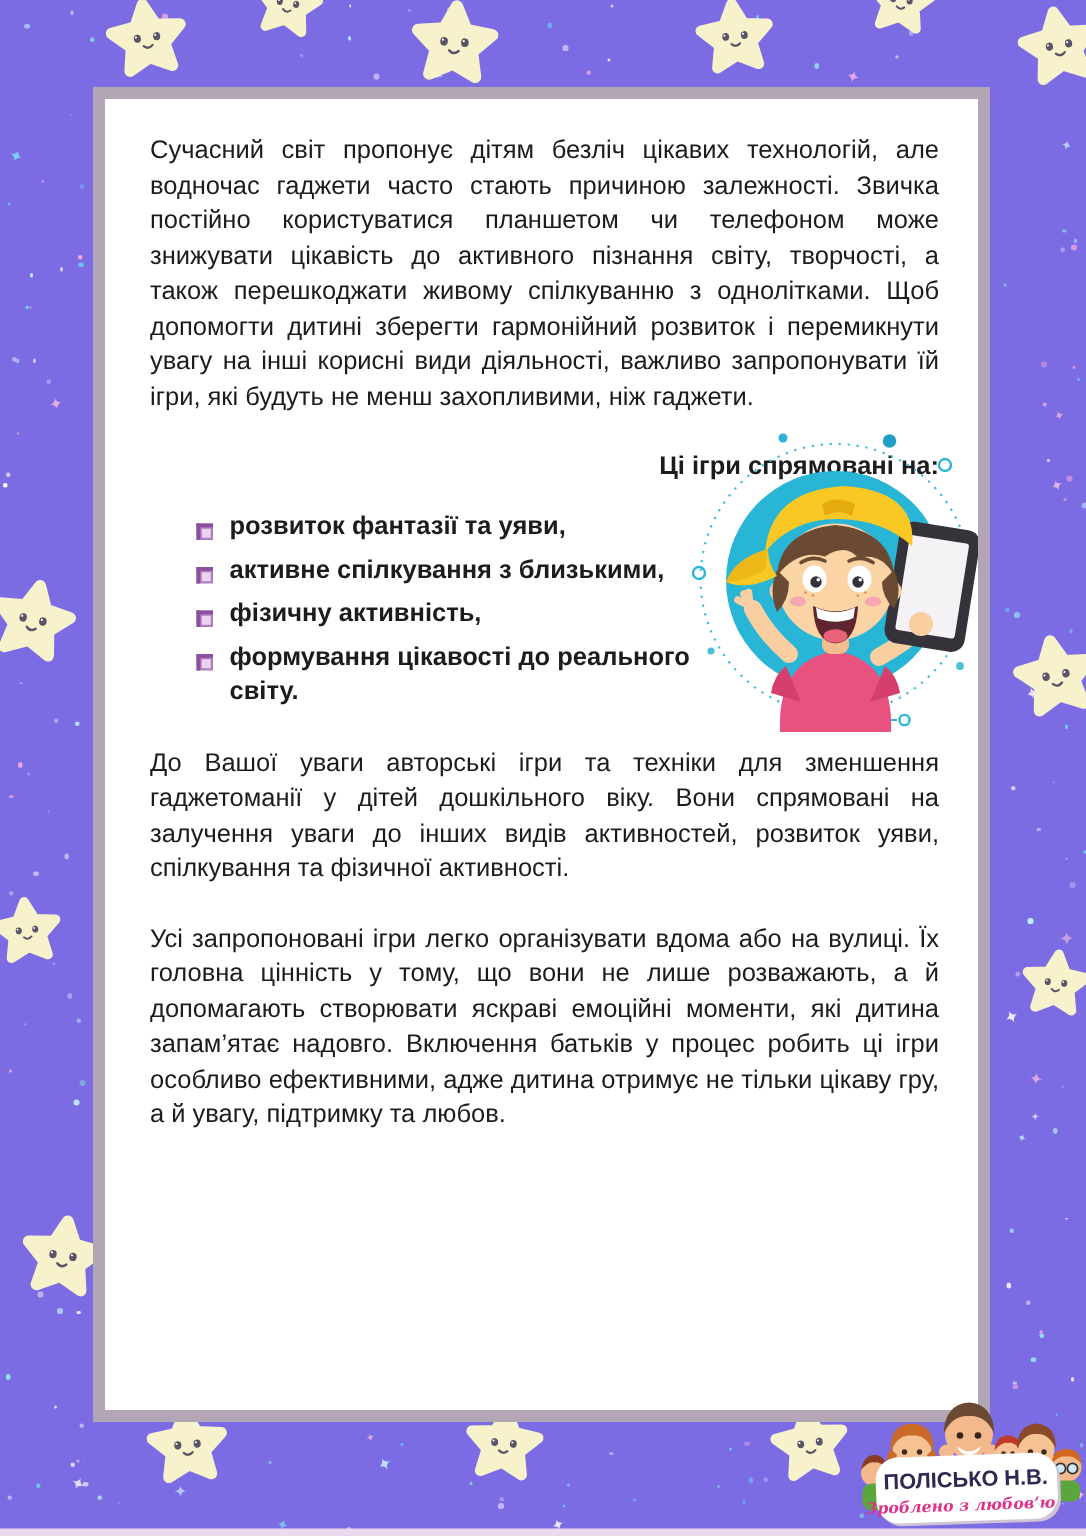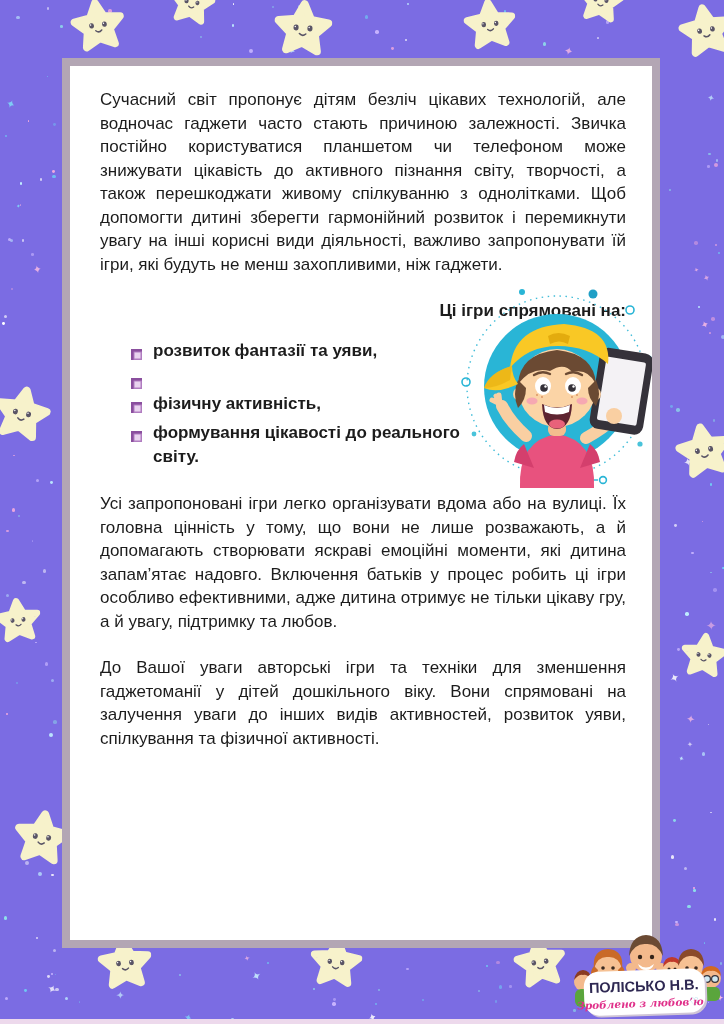--- a/index.html
+++ b/index.html
@@ -358,20 +358,21 @@
         </li>
         <li>
           <span class="cube-bullet">
             <svg width="14" height="14" viewBox="0 0 14 14">
               <rect x="1" y="2" width="11" height="11" fill="#b07cc0"></rect>
               <rect x="1" y="2" width="11" height="2.5" fill="#8a4f9e"></rect>
               <rect x="1" y="2" width="2.5" height="11" fill="#8a4f9e"></rect>
               <rect x="4.5" y="5.5" width="6" height="6" fill="#e9d3ef"></rect>
             </svg>
           </span>
+          <span>активне спілкування з близькими,</span>
         </li>
         <li>
           <span class="cube-bullet">
             <svg width="14" height="14" viewBox="0 0 14 14">
               <rect x="1" y="2" width="11" height="11" fill="#b07cc0"></rect>
               <rect x="1" y="2" width="11" height="2.5" fill="#8a4f9e"></rect>
               <rect x="1" y="2" width="2.5" height="11" fill="#8a4f9e"></rect>
               <rect x="4.5" y="5.5" width="6" height="6" fill="#e9d3ef"></rect>
             </svg>
           </span>
@@ -383,23 +384,23 @@
               <rect x="1" y="2" width="11" height="11" fill="#b07cc0"></rect>
               <rect x="1" y="2" width="11" height="2.5" fill="#8a4f9e"></rect>
               <rect x="1" y="2" width="2.5" height="11" fill="#8a4f9e"></rect>
               <rect x="4.5" y="5.5" width="6" height="6" fill="#e9d3ef"></rect>
             </svg>
           </span>
           <span>формування цікавості до реального світу.</span>
         </li>
       </ul>
 
+      <p class="body-text">До Вашої уваги авторські ігри та техніки для зменшення гаджетоманії у дітей дошкільного віку. Вони спрямовані на залучення уваги до інших видів активностей, розвиток уяви, спілкування та фізичної активності.</p>
+
       <p class="body-text">Усі запропоновані ігри легко організувати вдома або на вулиці. Їх головна цінність у тому, що вони не лише розважають, а й допомагають створювати яскраві емоційні моменти, які дитина запам’ятає надовго. Включення батьків у процес робить ці ігри особливо ефективними, адже дитина отримує не тільки цікаву гру, а й увагу, підтримку та любов.</p>
-
-      <p class="body-text">До Вашої уваги авторські ігри та техніки для зменшення гаджетоманії у дітей дошкільного віку. Вони спрямовані на залучення уваги до інших видів активностей, розвиток уяви, спілкування та фізичної активності.</p>
 
 
 
       <div class="illustration">
         <svg width="194" height="204" viewBox="0 0 194 204">
 
           <circle cx="97" cy="102" r="90" fill="none" stroke="#3fbcd8" stroke-width="1.4" stroke-dasharray="1.5 4.5"></circle>
 
           <circle cx="62" cy="8" r="3" fill="#29b5d6"></circle>
           <circle cx="133" cy="10" r="4.5" fill="#1f9fc6"></circle>

